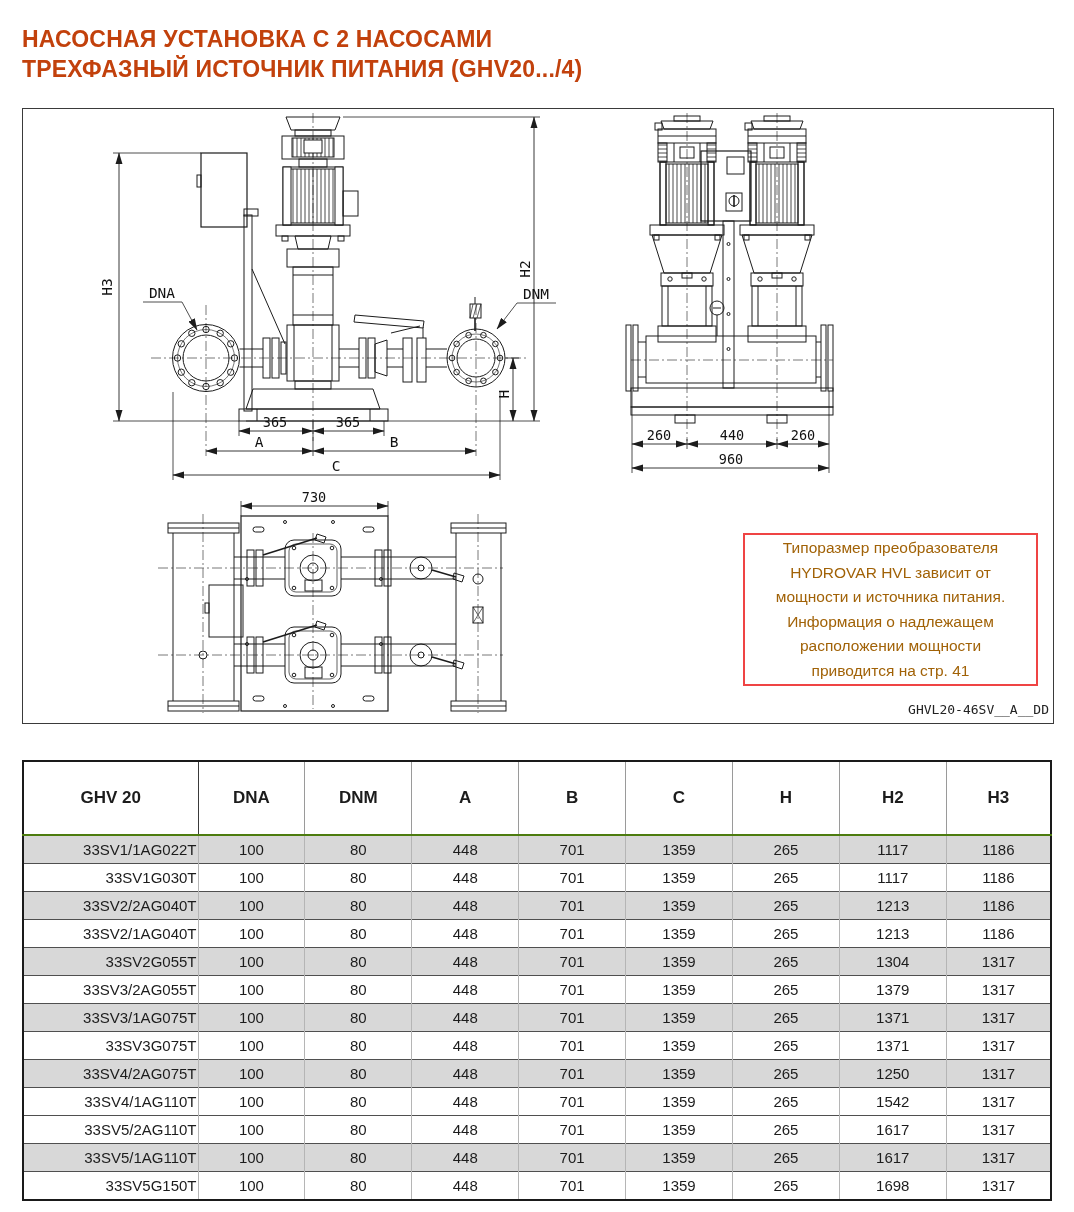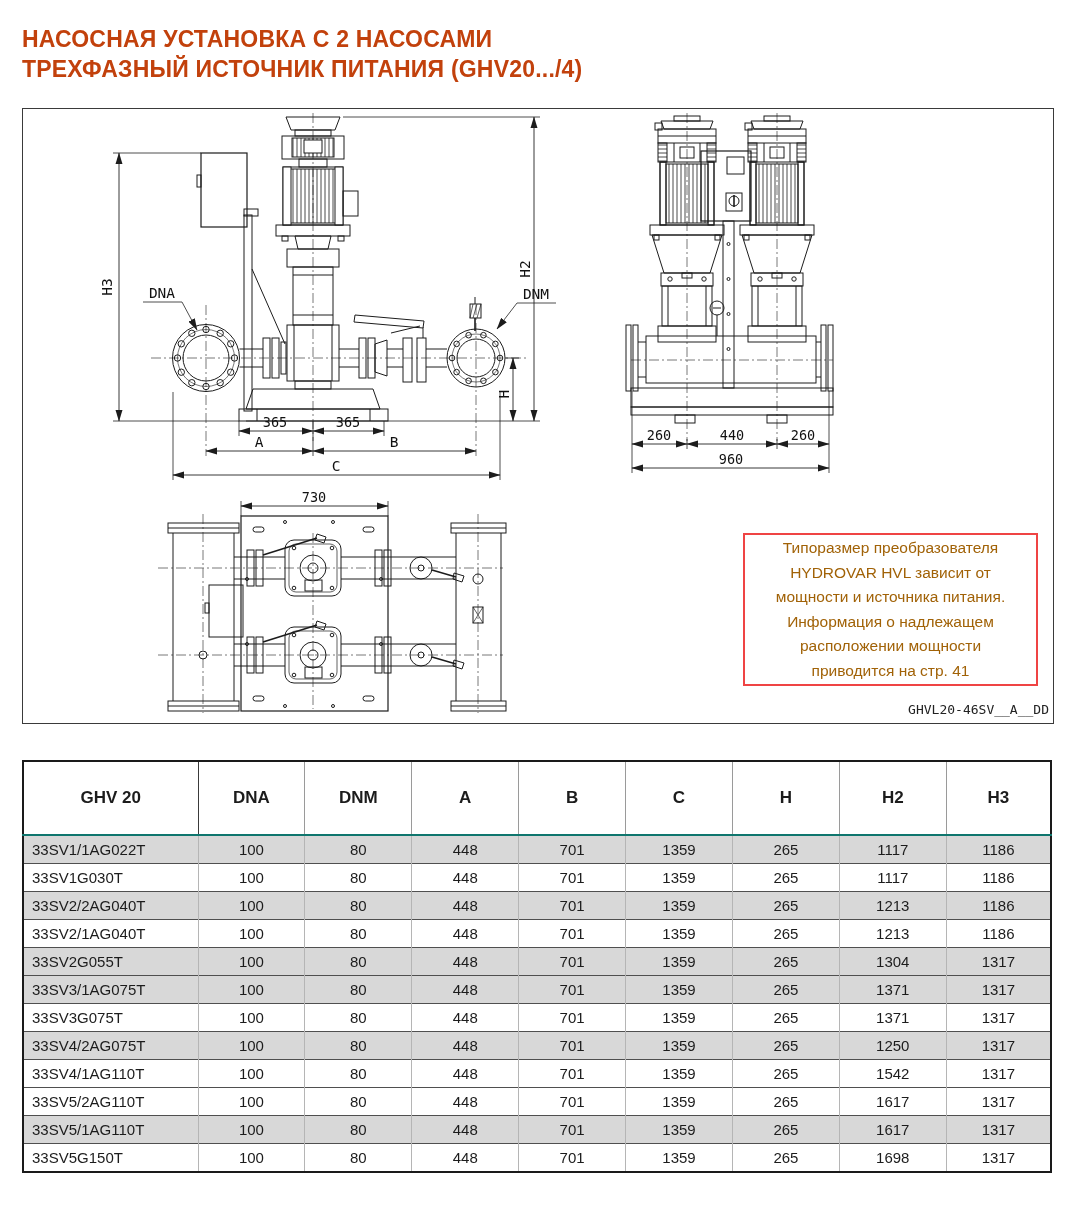--- a/index.html
+++ b/index.html
@@ -11,27 +11,27 @@
            border:1px solid #3a3a3a; }
   .panel svg { position:absolute; left:0; top:0; }
   .note { position:absolute; left:720px; top:424px; width:291px; height:149px;
           border:2px solid #ef4444; display:flex; flex-direction:column; justify-content:center;
           text-align:center; font-size:15.5px; line-height:24.5px; color:#a16207; }
   .caption { position:absolute; right:4px; top:593px; font-family:"DejaVu Sans Mono", monospace;
              font-size:13px; color:#222;padding-left:32px; }
   table.dims { position:absolute; left:22px; top:760px; width:1030px; border-collapse:collapse;
                table-layout:fixed; border:2px solid #1a1a1a; color:#1c1c1c; }
   table.dims thead th { height:70px; font-size:17px; font-weight:bold; text-align:center;
-                        vertical-align:middle; border-bottom:2px solid #0f766e; background:#fff; }
+                        vertical-align:middle; border-bottom:2px solid #4d7c0f; background:#fff; }
   table.dims thead th + th { border-left:1px solid #9a9a9a; }
   table.dims thead th:nth-child(2) { border-left:1px solid #3a3a3a; }
   table.dims tbody td { height:25px; font-size:15px; text-align:center; vertical-align:middle;
                         border-top:1px solid #4f4f4f; }
   table.dims tbody td + td { border-left:1px solid #b5b5b5; }
-  table.dims tbody td:first-child { text-align:left; padding-left:8px; }
+  table.dims tbody td:first-child { text-align:right; padding-left:8px; }
   table.dims tbody tr.shade { background:#d8d8d8; }
   
   text.dim  { font-family:"DejaVu Sans Mono", monospace; font-size:13.5px; fill:#111; text-anchor:middle; }
   text.lbl  { font-family:"DejaVu Sans Mono", monospace; font-size:14.5px; fill:#111; text-anchor:middle; }
   .cl   { stroke:#555; stroke-width:.8; stroke-dasharray:10 3 2 3; fill:none; }
   .diml { stroke:#222; stroke-width:.9; fill:none; }
   .ext  { stroke:#222; stroke-width:.8; fill:none; }
 </style>
 </head>
 <body>
@@ -433,20 +433,31 @@
           <td>33SV2G055T</td>
           <td>100</td>
           <td>80</td>
           <td>448</td>
           <td>701</td>
           <td>1359</td>
           <td>265</td>
           <td>1304</td>
           <td>1317</td>
         </tr>
+        <tr>
+          <td>33SV3/2AG055T</td>
+          <td>100</td>
+          <td>80</td>
+          <td>448</td>
+          <td>701</td>
+          <td>1359</td>
+          <td>265</td>
+          <td>1379</td>
+          <td>1317</td>
+        </tr>
         <tr class="shade">
           <td>33SV3/1AG075T</td>
           <td>100</td>
           <td>80</td>
           <td>448</td>
           <td>701</td>
           <td>1359</td>
           <td>265</td>
           <td>1371</td>
           <td>1317</td>

